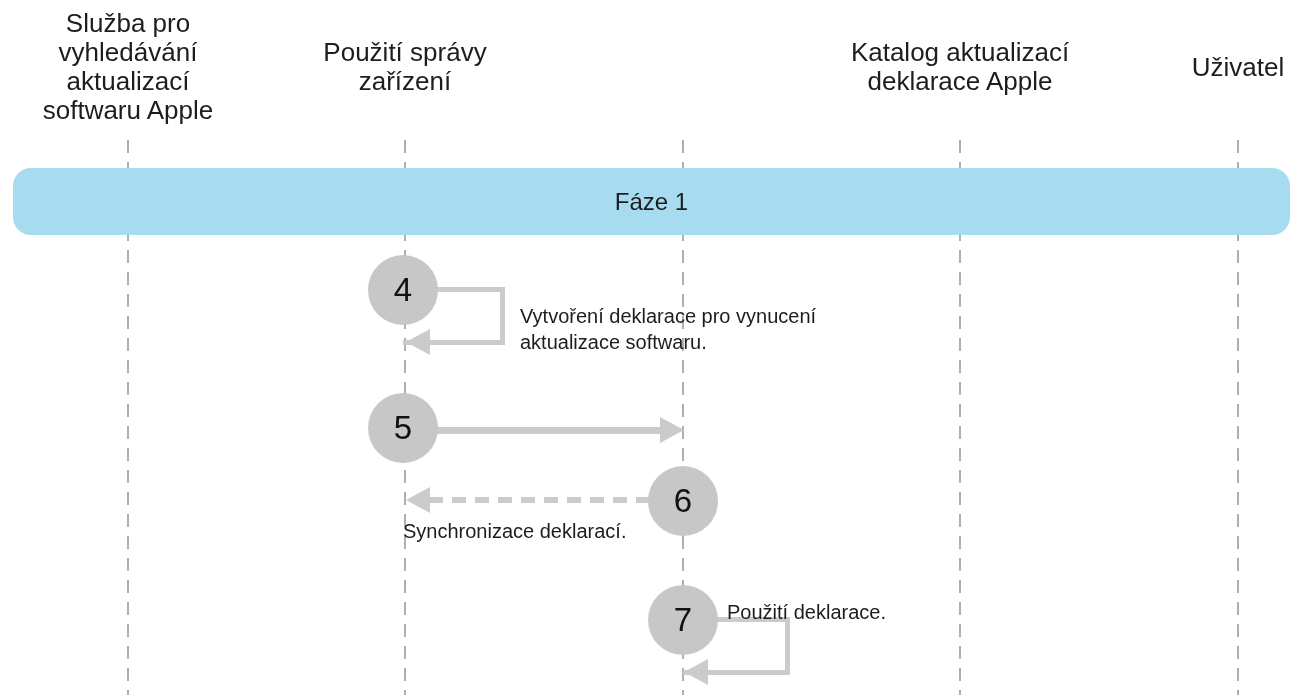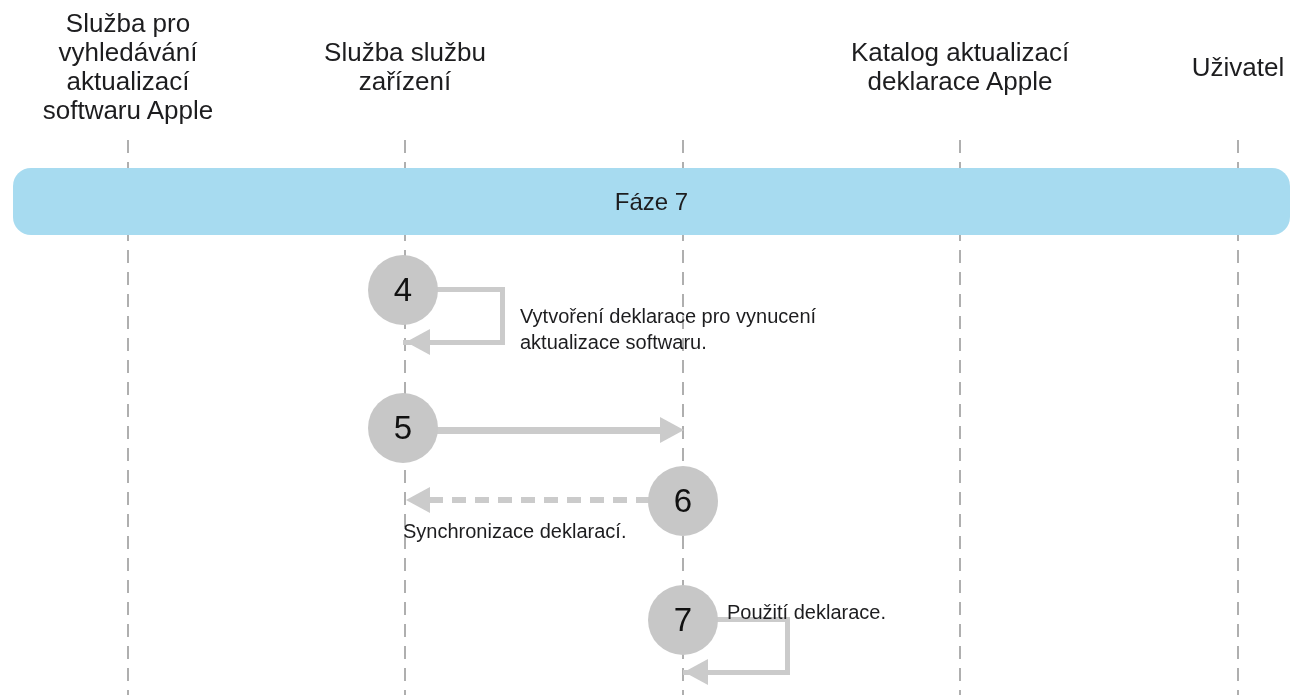--- a/index.html
+++ b/index.html
@@ -138,26 +138,26 @@
 
 <div class="stage">
 
   <div class="lifeline l1"></div>
   <div class="lifeline l2"></div>
   <div class="lifeline l3"></div>
   <div class="lifeline l4"></div>
   <div class="lifeline l5"></div>
 
   <div class="actor-label a1">Služba pro vyhledávání aktualizací softwaru Apple</div>
-  <div class="actor-label a2">Služba službu zařízení</div>
+  <div class="actor-label a2">Použití správy zařízení</div>
   <div class="actor-label a4">Katalog aktualizací deklarace Apple</div>
   <div class="actor-label a5">Uživatel</div>
 
   <div class="phase-banner">
-    <span>Fáze 7</span>
+    <span>Fáze 1</span>
   </div>
 
   <div class="loop-box loop4"></div>
   <div class="arrowhead left h4"></div>
   <div class="step-circle c4">4</div>
   <div class="step-label t4">Vytvoření deklarace pro vynucení aktualizace softwaru.</div>
 
   <div class="msg-line line5"></div>
   <div class="arrowhead right h5"></div>
   <div class="step-circle c5">5</div>

